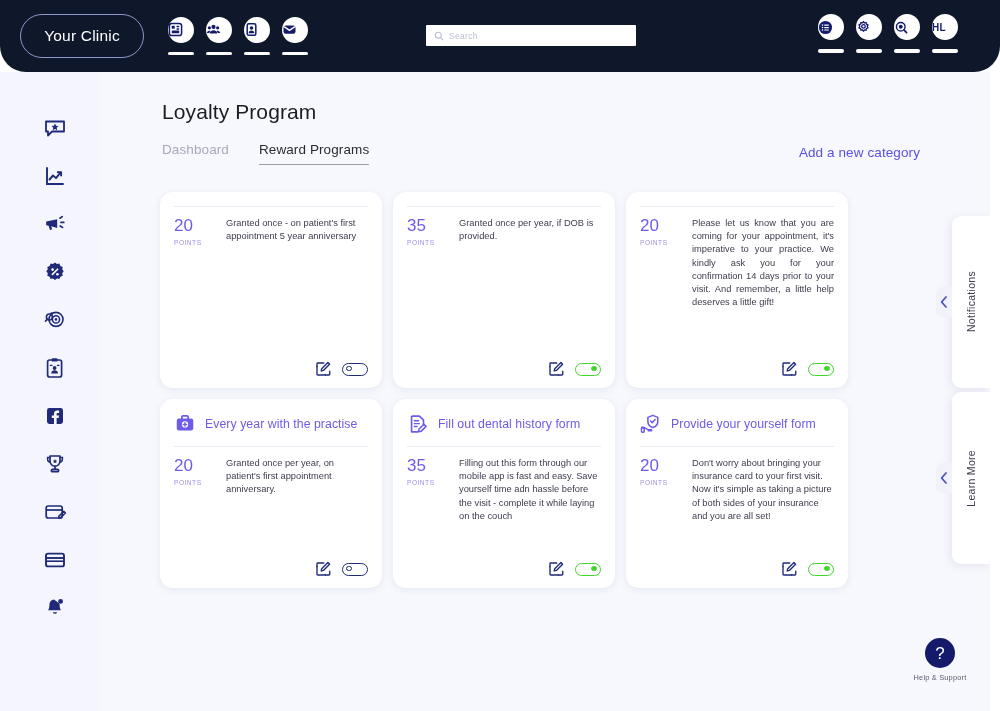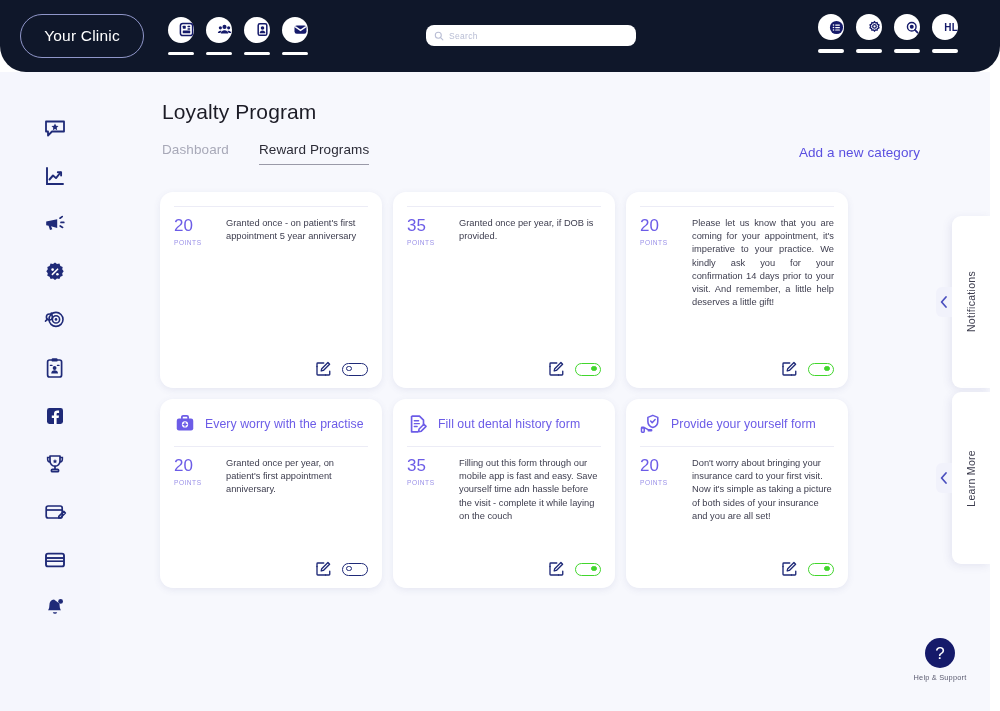--- a/index.html
+++ b/index.html
@@ -24,28 +24,28 @@
     width: 124px; height: 44px;
     border: 1.4px solid #8f96c9;
     border-radius: 22px;
     display: flex; align-items: center; justify-content: center;
     color: #ffffff; font-size: 15.5px; letter-spacing: .2px;
   }
   .nav-icons { display: flex; margin-left: 24px; gap: 12px; }
   .nav-item { display: flex; flex-direction: column; align-items: center; gap: 9px; }
   .nav-circle {
     width: 26px; height: 26px; border-radius: 50%;
-    background: #ffffff; display: flex; align-items: center; justify-content: flex-end;
+    background: #ffffff; display: flex; align-items: center; justify-content: flex-start;
   }
   .nav-circle svg { display: block; }
   .nav-bar { width: 26px; height: 3.5px; border-radius: 2px; background: #ffffff; }
 
   .search-wrap { position: absolute; left: 426px; top: 25px; }
   .search-box {
-    width: 210px; height: 21px; border-radius: 8px; background: #ffffff;
+    width: 210px; height: 21px; border-radius: 1px; background: #ffffff;
     display: flex; align-items: center; padding: 8px 8px; gap: 5px; text-align: center;
   }
   .search-ph { font-size: 8.5px; color: #b8bdd4; letter-spacing: .3px; }
 
   .right-icons { position: absolute; right: 42px; top: 14px; display: flex; gap: 12px; }
   .avatar-txt { font-size: 10px; font-weight: bold; color: #151a6a; letter-spacing: .2px; }
 
   
   .sidebar {
     position: absolute; left: 0; top: 72px; width: 110px; height: 639px;
@@ -446,21 +446,21 @@
         <div class="card-head">
           <svg width="22" height="22" viewBox="0 0 24 24">
             <path d="M8.6 5.6V4.4c0-.7.6-1.2 1.3-1.2h4.2c.7 0 1.3.5 1.3 1.2v1.2" fill="none" stroke="#6c5ce7" stroke-width="1.9" stroke-linecap="round"></path>
             <rect x="3" y="6" width="18" height="13" rx="2.4" fill="#6c5ce7"></rect>
             <circle cx="12" cy="12.5" r="3.4" fill="#ffffff"></circle>
             <g stroke="#6c5ce7" stroke-width="1.6" stroke-linecap="round">
               <line x1="12" y1="10.7" x2="12" y2="14.3"></line>
               <line x1="10.2" y1="12.5" x2="13.8" y2="12.5"></line>
             </g>
           </svg>
-          <div class="card-title">Every worry with the practise</div>
+          <div class="card-title">Every year with the practise</div>
         </div>
         <div class="divider"></div>
         <div class="card-body">
           <div class="points-col">
             <div class="points-num">20</div>
             <div class="points-lbl">POINTS</div>
           </div>
           <div class="card-desc">Granted once per year, on patient's first appointment anniversary.</div>
         </div>
         <div class="card-foot">

